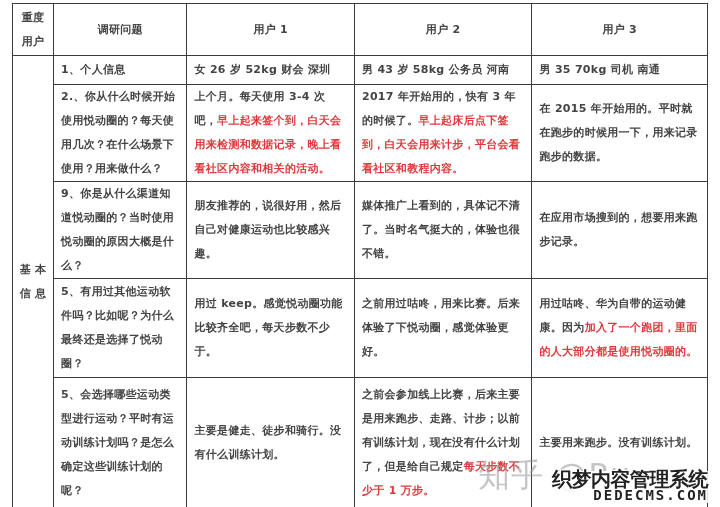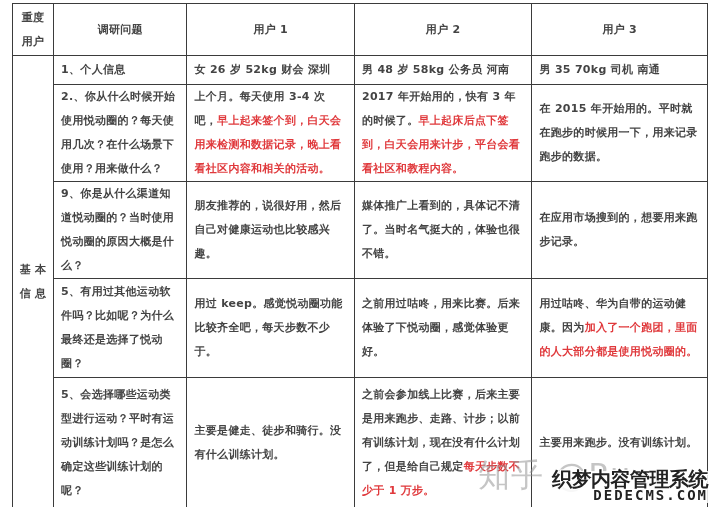--- a/index.html
+++ b/index.html
@@ -44,21 +44,21 @@
       <th class="c2">用户 1</th>
       <th class="c3">用户 2</th>
       <th class="c4">用户 3</th>
     </tr>
   </thead>
   <tbody id="tbody">
     <tr class="row-1">
       <td class="c0 group-label" rowspan="5" id="grp">基 本<br>信 息</td>
       <td>1、个人信息</td>
       <td><span>女  26 岁  52kg  财会  深圳</span></td>
-      <td><span>男  48 岁  58kg  公务员  河南</span></td>
+      <td><span>男  43 岁  58kg  公务员  河南</span></td>
       <td><span>男  35 70kg  司机  南通</span></td>
     </tr>
     <tr class="row-2">
       <td>2.、你从什么时候开始使用悦动圈的？每天使用几次？在什么场景下使用？用来做什么？</td>
       <td><span>上个月。每天使用 3-4 次吧，</span><span class="red">早上起来签个到，白天会用来检测和数据记录，晚上看看社区内容和相关的活动。</span></td>
       <td><span>2017 年开始用的，快有 3 年的时候了。</span><span class="red">早上起床后点下签到，白天会用来计步，平台会看看社区和教程内容。</span></td>
       <td><span>在 2015 年开始用的。平时就在跑步的时候用一下，用来记录跑步的数据。</span></td>
     </tr>
     <tr class="row-3">
       <td>9、你是从什么渠道知道悦动圈的？当时使用悦动圈的原因大概是什么？</td>

